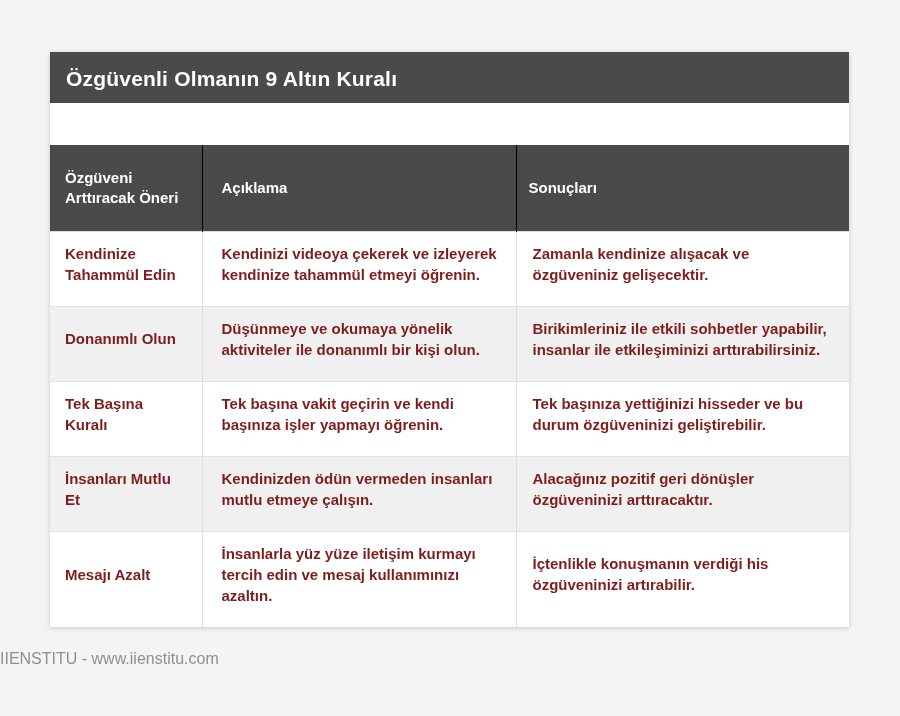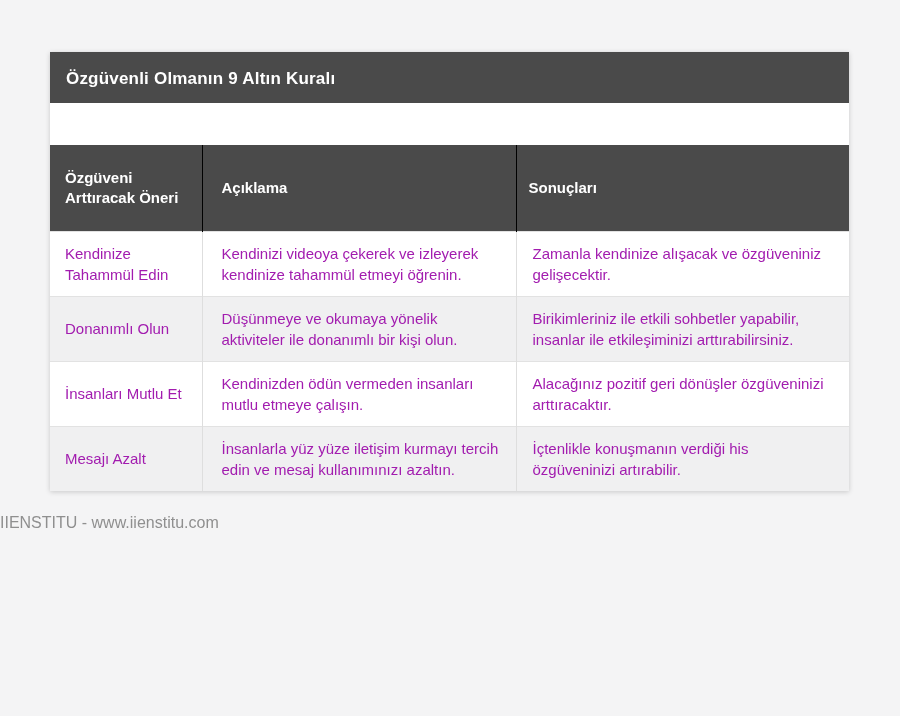--- a/index.html
+++ b/index.html
@@ -12,21 +12,21 @@
   }
   .sheet {
     width: 799px;
     margin: 52px 0 0 50px;
     background: #ffffff;
     box-shadow: 0 1px 5px rgba(0,0,0,0.18);
   }
   .title-bar {
     background: #4a4a4a;
     color: #ffffff;
-    font-size: 17px;
+    font-size: 21px;
     font-weight: bold;
     height: 53px;
     line-height: 53px;
     padding-left: 16px;
     border-bottom: 2px solid #ffffff;
     box-sizing: border-box;
     letter-spacing: 0.2px;
   }
   table.rules {
     width: 100%;
@@ -46,26 +46,27 @@
     vertical-align: middle;
     height: 86px;
     padding: 10px 14px 10px 15px;
     line-height: 20px;
     box-sizing: border-box;
   }
   thead th + th { border-left: 1px solid #000000; padding-left: 19px; }
   thead th:last-child { padding-left: 12px; }
   tbody td {
     font-size: 15px;
-    color: #a21caf;
+    color: #7f1d1d;
     line-height: 21px;
     vertical-align: middle;
-    padding: 11px 14px 11px 15px;
+    padding: 11px 14px 21px 15px;
     border-top: 1px solid #e2e2e2;
     box-sizing: border-box;
+    font-weight: bold;
   }
   tbody td + td { border-left: 1px solid #dedede; padding-left: 19px; }
   tbody td:last-child { padding-left: 16px; }
   tbody tr:nth-child(odd)  { background: #ffffff; }
   tbody tr:nth-child(even) { background: #f0f0f1; }
   .footer {
     margin-top: 23px;
     text-align: left;
     color: #8f8f8f;
     font-size: 16px;
@@ -94,20 +95,25 @@
         <td>Kendinize Tahammül Edin</td>
         <td>Kendinizi videoya çekerek ve izleyerek kendinize tahammül etmeyi öğrenin.</td>
         <td>Zamanla kendinize alışacak ve özgüveniniz gelişecektir.</td>
       </tr>
       <tr>
         <td>Donanımlı Olun</td>
         <td>Düşünmeye ve okumaya yönelik aktiviteler ile donanımlı bir kişi olun.</td>
         <td>Birikimleriniz ile etkili sohbetler yapabilir, insanlar ile etkileşiminizi arttırabilirsiniz.</td>
       </tr>
       <tr>
+        <td>Tek Başına Kuralı</td>
+        <td>Tek başına vakit geçirin ve kendi başınıza işler yapmayı öğrenin.</td>
+        <td>Tek başınıza yettiğinizi hisseder ve bu durum özgüveninizi geliştirebilir.</td>
+      </tr>
+      <tr>
         <td>İnsanları Mutlu Et</td>
         <td>Kendinizden ödün vermeden insanları mutlu etmeye çalışın.</td>
         <td>Alacağınız pozitif geri dönüşler özgüveninizi arttıracaktır.</td>
       </tr>
       <tr>
         <td>Mesajı Azalt</td>
         <td>İnsanlarla yüz yüze iletişim kurmayı tercih edin ve mesaj kullanımınızı azaltın.</td>
         <td>İçtenlikle konuşmanın verdiği his özgüveninizi artırabilir.</td>
       </tr>
     </tbody>

